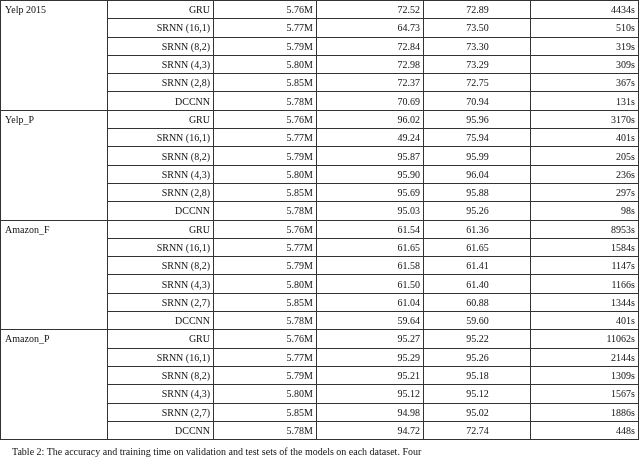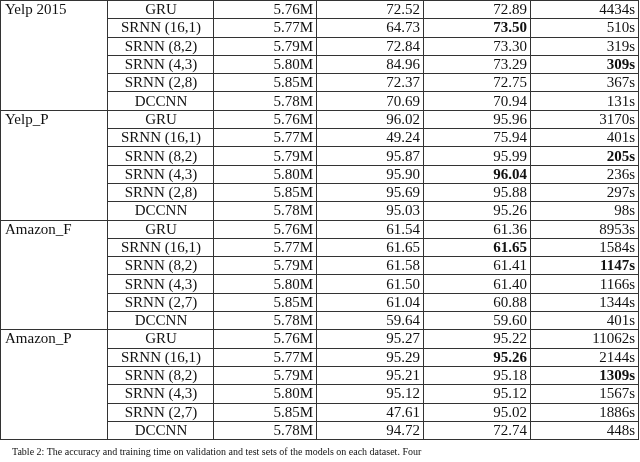--- a/index.html
+++ b/index.html
@@ -1,26 +1,26 @@
 <!DOCTYPE html>
 <html><head>
 <meta charset="utf-8">
 <style>
   html, body { margin: 0; padding: 0; background: #ffffff; }
   body { width: 640px; height: 462px; overflow: hidden; position: relative;
          font-family: "Liberation Serif", "DejaVu Serif", serif; color: #111; }
   table.results { position: absolute; left: 0; top: 0; border-collapse: collapse;
-                  table-layout: fixed; width: 638px; font-size: 15px; }
+                  table-layout: fixed; width: 638px; font-size: 10px; }
   table.results td { border: 1px solid #333; padding: 0 3px 0 4px; height: 17.3px;
                      line-height: 17px; white-space: nowrap; overflow: hidden; }
   td.ds { vertical-align: top; border-bottom: 1px solid #333; }
-  td.model { text-align: center; padding-left: 9px; }
+  td.model { text-align: right; padding-left: 9px; }
   td.num { text-align: right; padding-right: 4px; }
-  td.ctr { text-align: right; }
-  td.b { font-weight: bold; }
+  td.ctr { text-align: center; }
+  td.b { font-weight: normal; }
   col.c0 { width: 107px; } col.c1 { width: 106px; } col.c2 { width: 103px; }
   col.c3 { width: 107px; } col.c4 { width: 107px; } col.c5 { width: 108px; }
   .caption { position: absolute; left: 12px; top: 443px; font-size: 10px;
              white-space: nowrap; line-height: 18px; }
 </style>
 </head>
 <body>
 
 <table class="results">
   <colgroup>
@@ -51,21 +51,21 @@
     <tr>
       <td class="model">SRNN (8,2)</td>
       <td class="num">5.79M</td>
       <td class="num">72.84</td>
       <td class="ctr">73.30</td>
       <td class="num">319s</td>
     </tr>
     <tr>
       <td class="model">SRNN (4,3)</td>
       <td class="num">5.80M</td>
-      <td class="num">84.96</td>
+      <td class="num">72.98</td>
       <td class="ctr">73.29</td>
       <td class="num b">309s</td>
     </tr>
     <tr>
       <td class="model">SRNN (2,8)</td>
       <td class="num">5.85M</td>
       <td class="num">72.37</td>
       <td class="ctr">72.75</td>
       <td class="num">367s</td>
     </tr>
@@ -190,21 +190,21 @@
     <tr>
       <td class="model">SRNN (4,3)</td>
       <td class="num">5.80M</td>
       <td class="num">95.12</td>
       <td class="ctr">95.12</td>
       <td class="num">1567s</td>
     </tr>
     <tr>
       <td class="model">SRNN (2,7)</td>
       <td class="num">5.85M</td>
-      <td class="num">47.61</td>
+      <td class="num">94.98</td>
       <td class="ctr">95.02</td>
       <td class="num">1886s</td>
     </tr>
     <tr>
       <td class="model">DCCNN</td>
       <td class="num">5.78M</td>
       <td class="num">94.72</td>
       <td class="ctr">72.74</td>
       <td class="num">448s</td>
     </tr>

